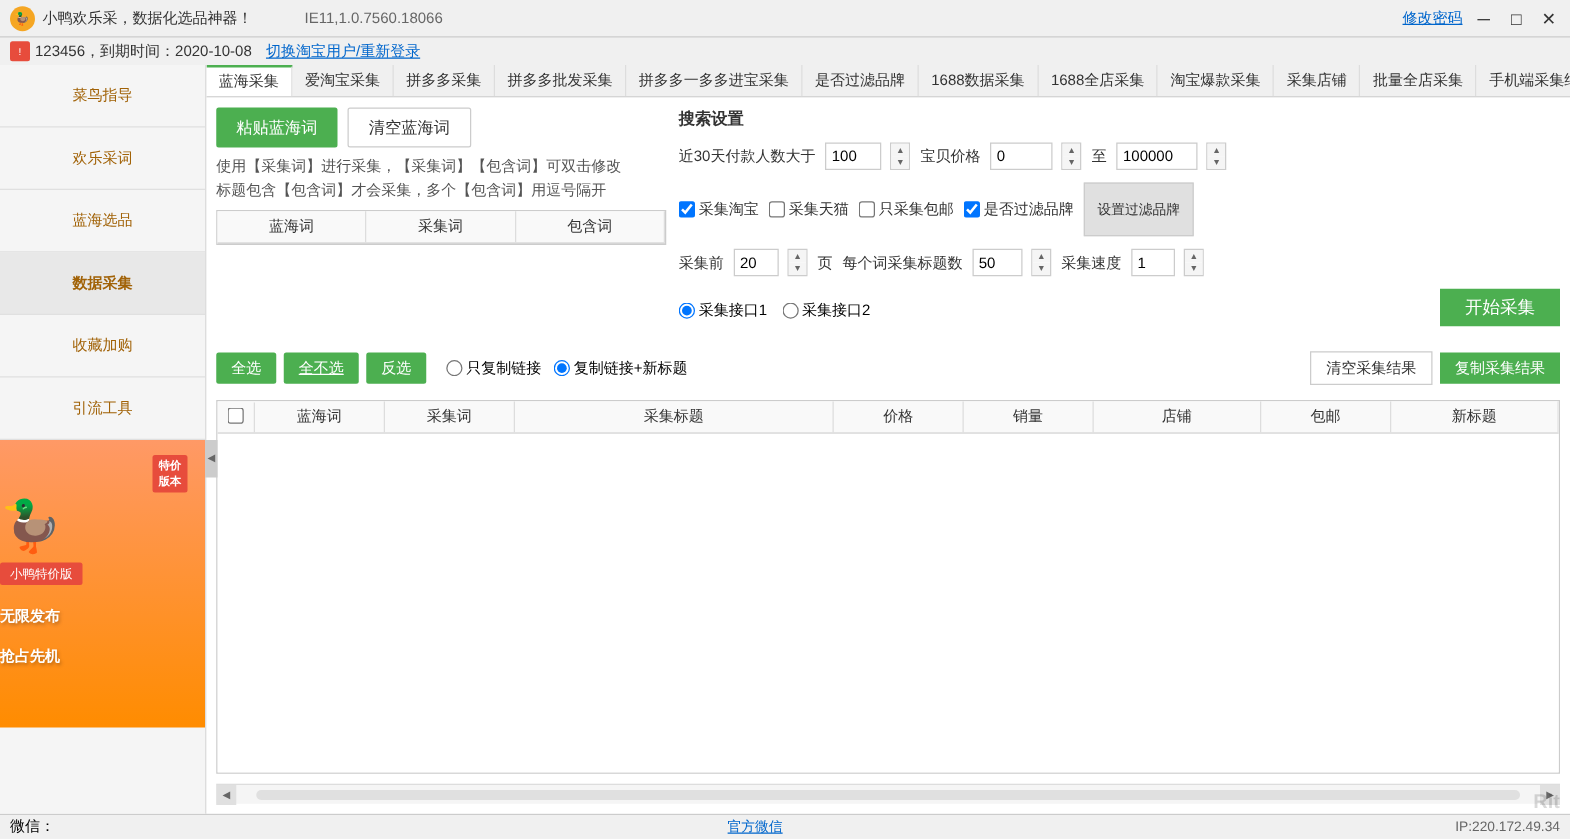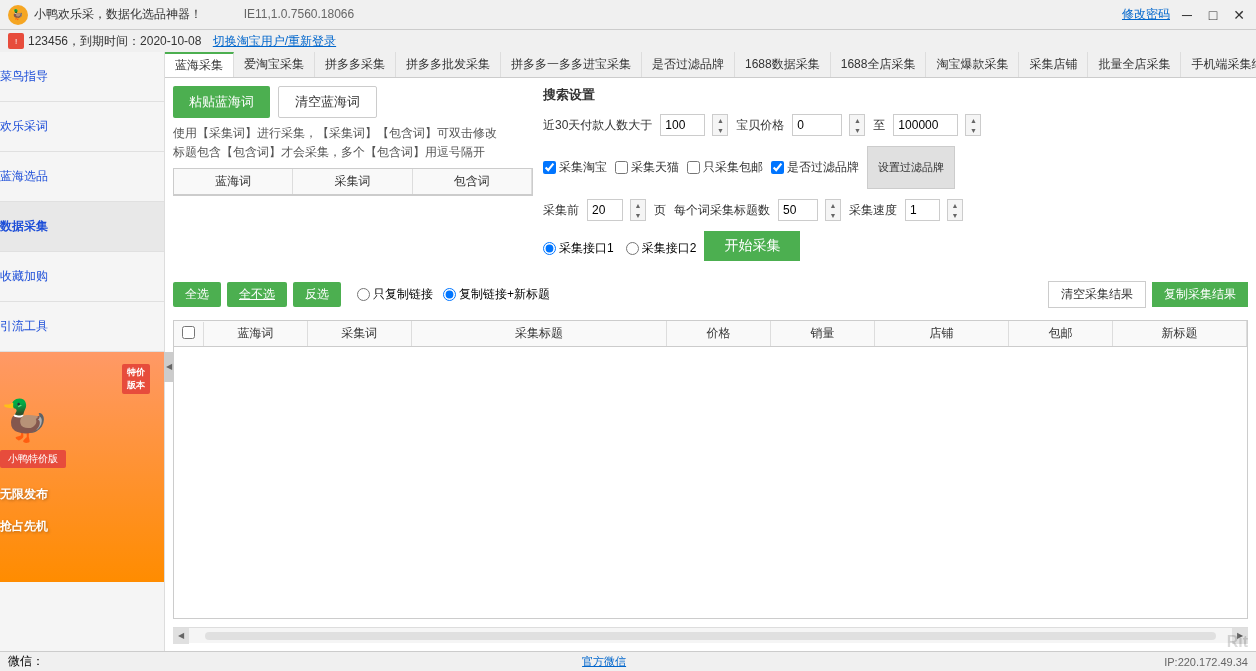--- a/index.html
+++ b/index.html
@@ -45,22 +45,23 @@
       width: 165px;
       background: #f5f5f5;
       border-right: 1px solid #ddd;
       flex-shrink: 0;
       position: relative;
     }
     .sidebar-item {
       height: 50px;
       display: flex;
       align-items: center;
-      cursor: pointer;
-      color: #1d4ed8;
+      justify-content: center;
+      cursor: pointer;
+      color: #a16207;
       font-size: 14px;
       border-bottom: 1px solid #e0e0e0;
     }
     .sidebar-item.active {
       background: #e8e8e8;
       font-weight: bold;
     }
     .sidebar-collapse {
       position: absolute;
       right: -10px;
@@ -640,21 +641,21 @@
               <span class="spin-btn">▼</span>
             </span>
             <span class="settings-label">采集速度</span>
             <input type="text" class="num-input" value="1" style="width: 35px;">
             <span style="display:inline-flex; flex-direction:column; border:1px solid #ccc; width:16px; height:22px; margin-left:-1px;">
               <span class="spin-btn">▲</span>
               <span class="spin-btn">▼</span>
             </span>
           </div>
 
-          <div class="settings-row" style="justify-content: flex-start;">
+          <div class="settings-row" style="justify-content: space-between;">
             <div class="radio-group">
               <label class="radio-label">
                 <input type="radio" name="interface" checked="" style="">
                 <span>采集接口1</span>
               </label>
               <label class="radio-label">
                 <input type="radio" name="interface" style="">
                 <span>采集接口2</span>
               </label>
             </div>

